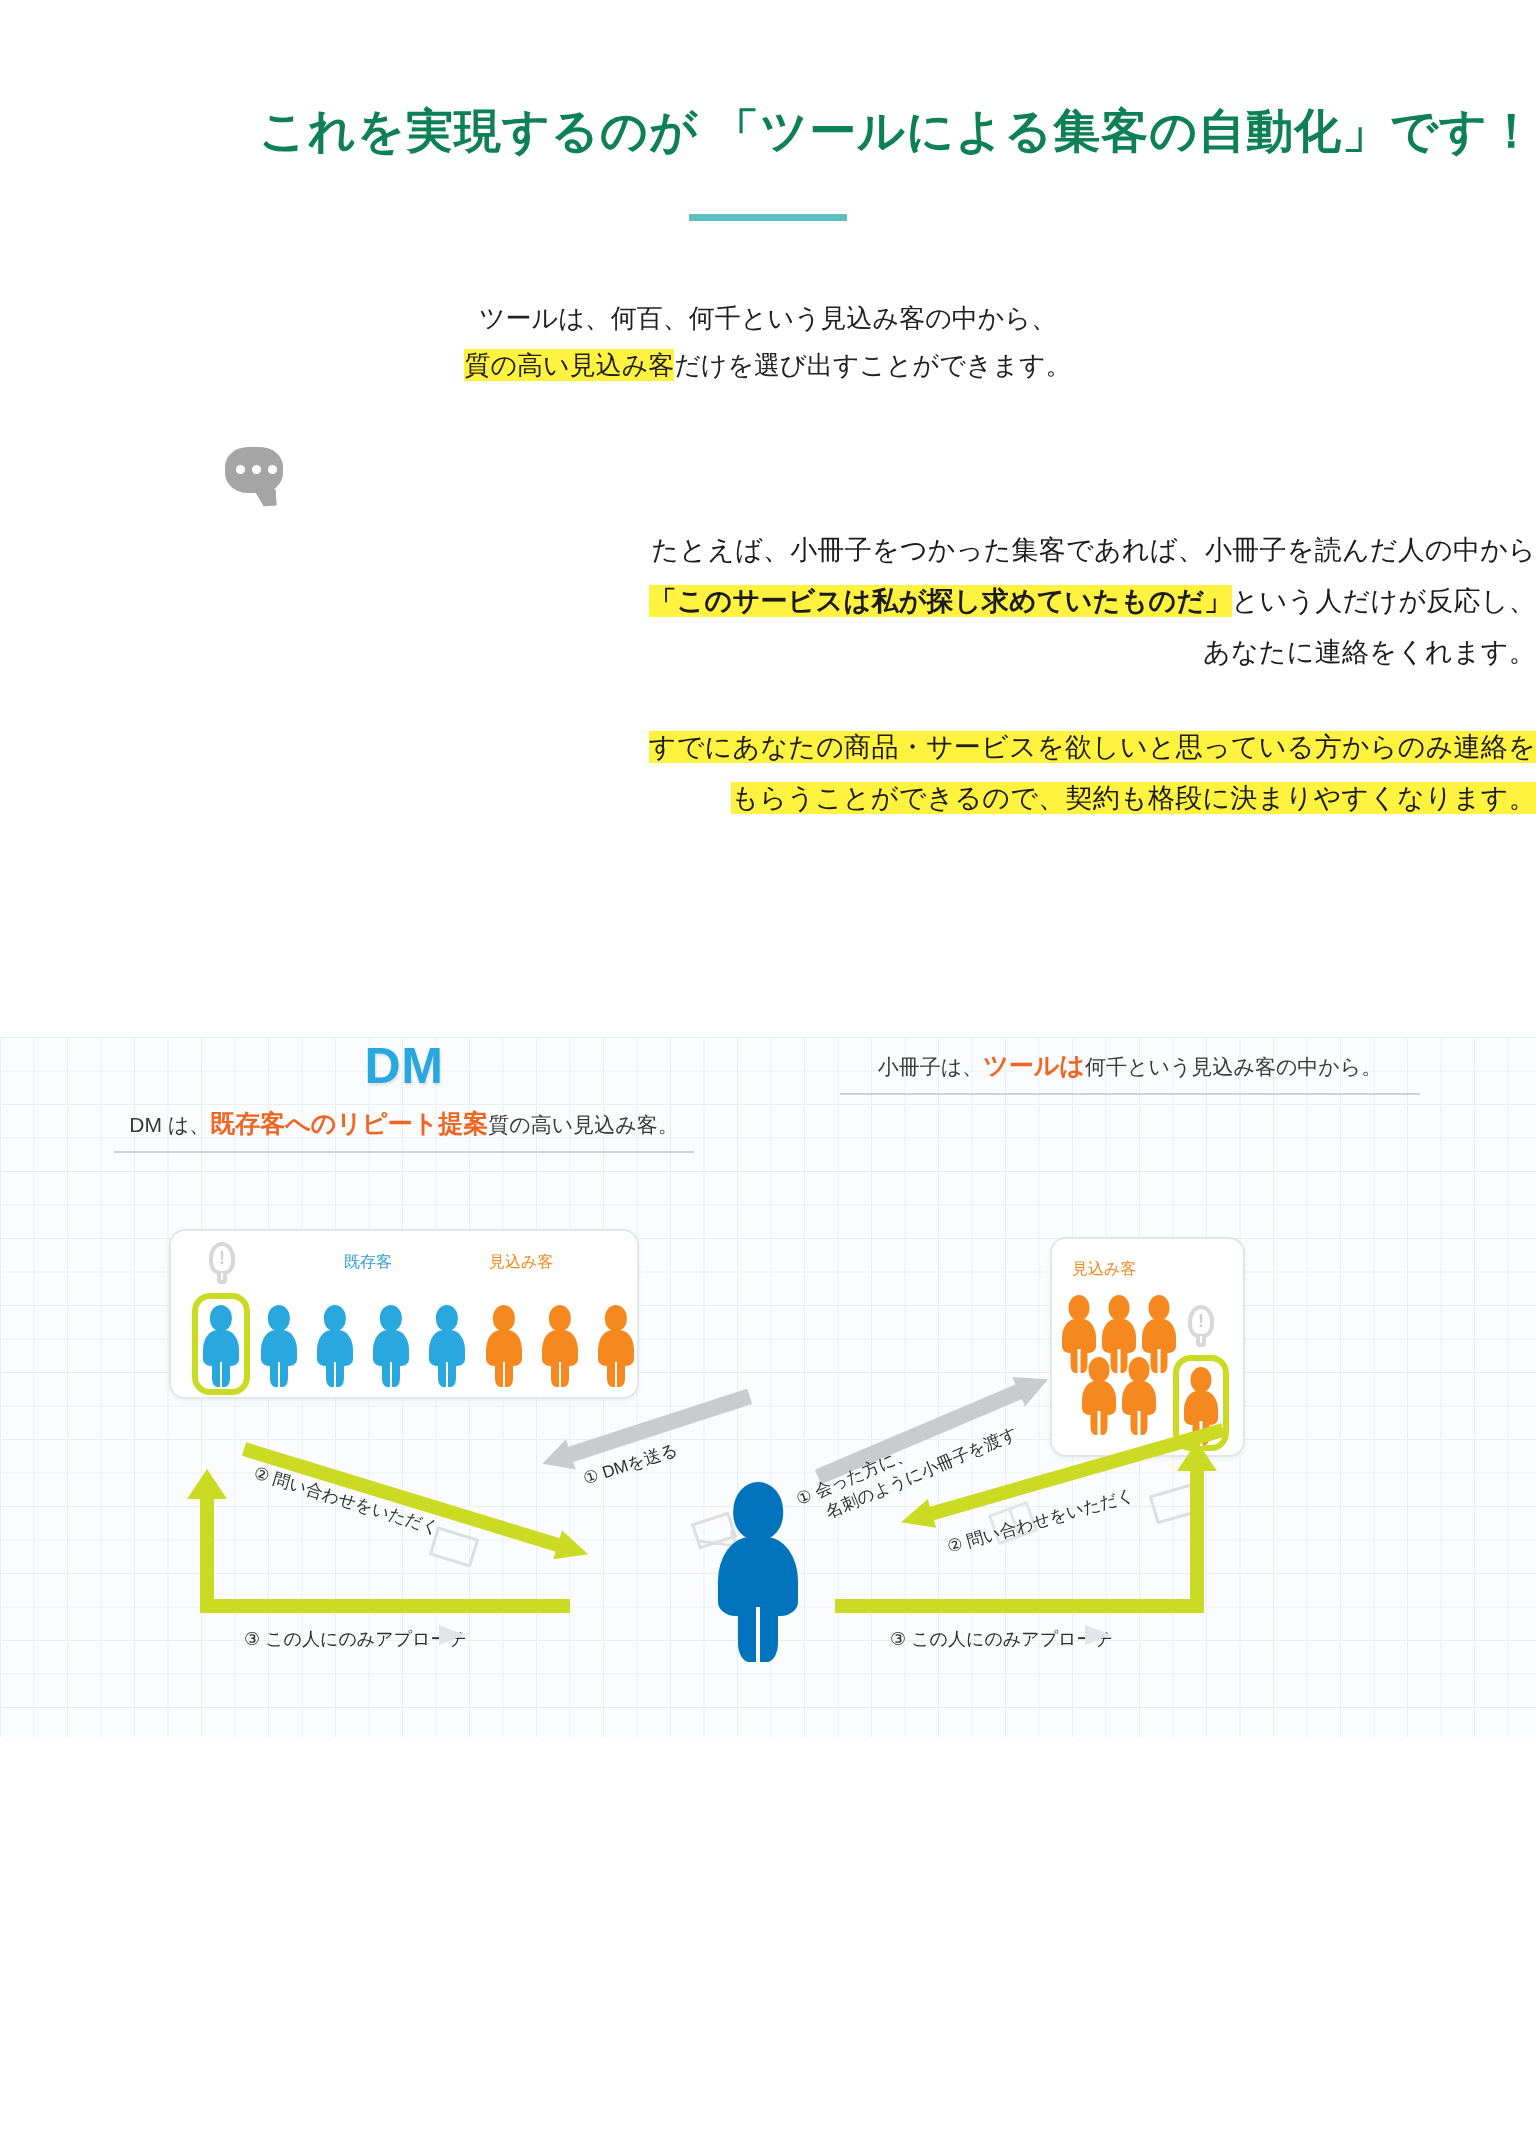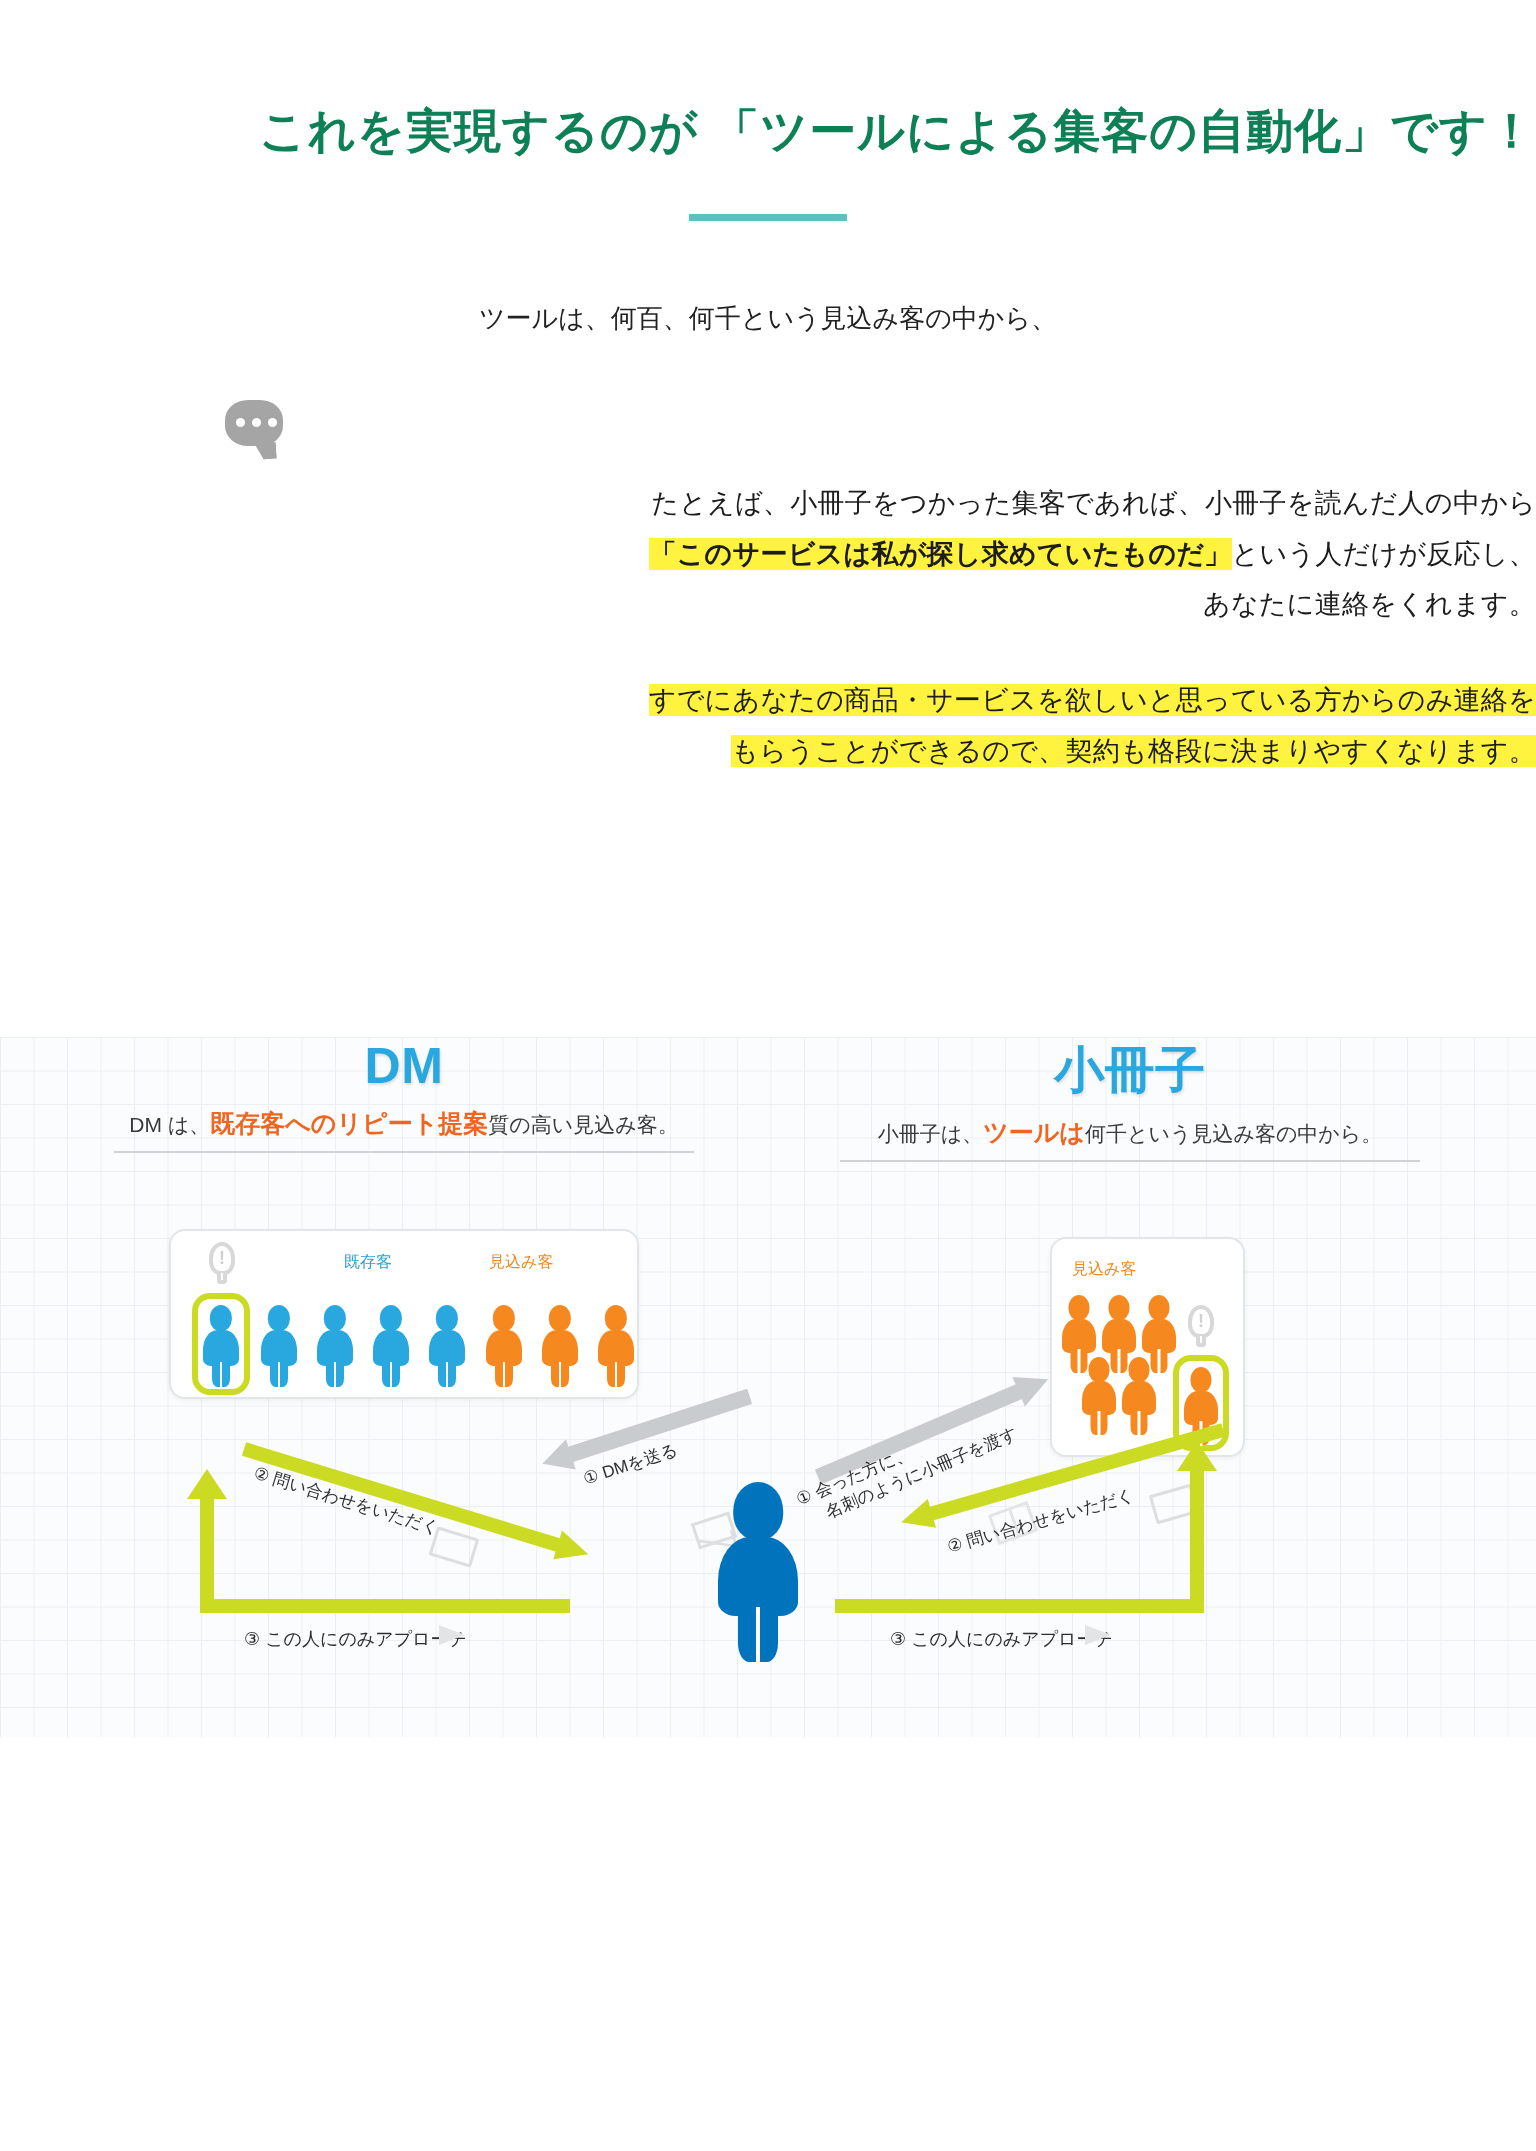--- a/index.html
+++ b/index.html
@@ -199,20 +199,21 @@
 <div class="hero">
   <h1>
     <span class="ln">これを実現するのが</span>
     <span class="ln">「ツールによる集客の自動化」です！</span>
   </h1>
   <div class="divider"></div>
 </div>
 
 <div class="intro">
   <span class="ln">ツールは、何百、何千という見込み客の中から、</span>
+  <span class="ln"><mark class="hl">質の高い見込み客</mark><span>だけを選び出すことができます。</span></span>
 </div>
 
 <div class="body-block">
 
   <div class="bubble-icon">
     <div class="bb"></div>
     <div class="tail"></div>
     <div class="dots">
         <i></i>
         <i></i>
@@ -311,21 +312,20 @@
     <div class="mini-icon" style="left:378px; top:495px; width:44px; height:30px; border:3px solid #dcdee0; border-radius:2px; transform:rotate(17deg);"></div>
 
     <div style="position:absolute; left:146px; top:460px; width:14px; height:115px; background:#cbdb24;"></div>
     <div style="position:absolute; left:146px; top:562px; width:370px; height:14px; background:#cbdb24;"></div>
     <div style="position:absolute; left:133px; top:432px; width:0; height:0; border-left:20px solid transparent; border-right:20px solid transparent; border-bottom:30px solid #cbdb24;"></div>
     <div class="alabel" style="left:190px; top:590px; font-size:18px;">③ この人にのみアプローチ</div>
     <div class="mini-icon" style="left:385px; top:588px; width:0; height:0; border-top:10px solid transparent; border-bottom:10px solid transparent; border-left:26px solid #e2e4e6;"></div>
   </div>
 
   <div class="dg-col dg-right">
-    <div class="dg-title">小冊子</div>
     <div class="dg-sub">
       <span>小冊子は、</span><span class="em">ツールは</span><span>何千という見込み客の中から。</span>
     </div>
 
     <div class="card card-right"></div>
     <div class="grp-label lbl-orange" style="left:292px; top:222px;">見込み客</div>
 
     <div class="person p-orange" style="left:282px; top:258px; width:34px; height:76px;">
         <i class="head"></i>
         <i class="body"></i>

